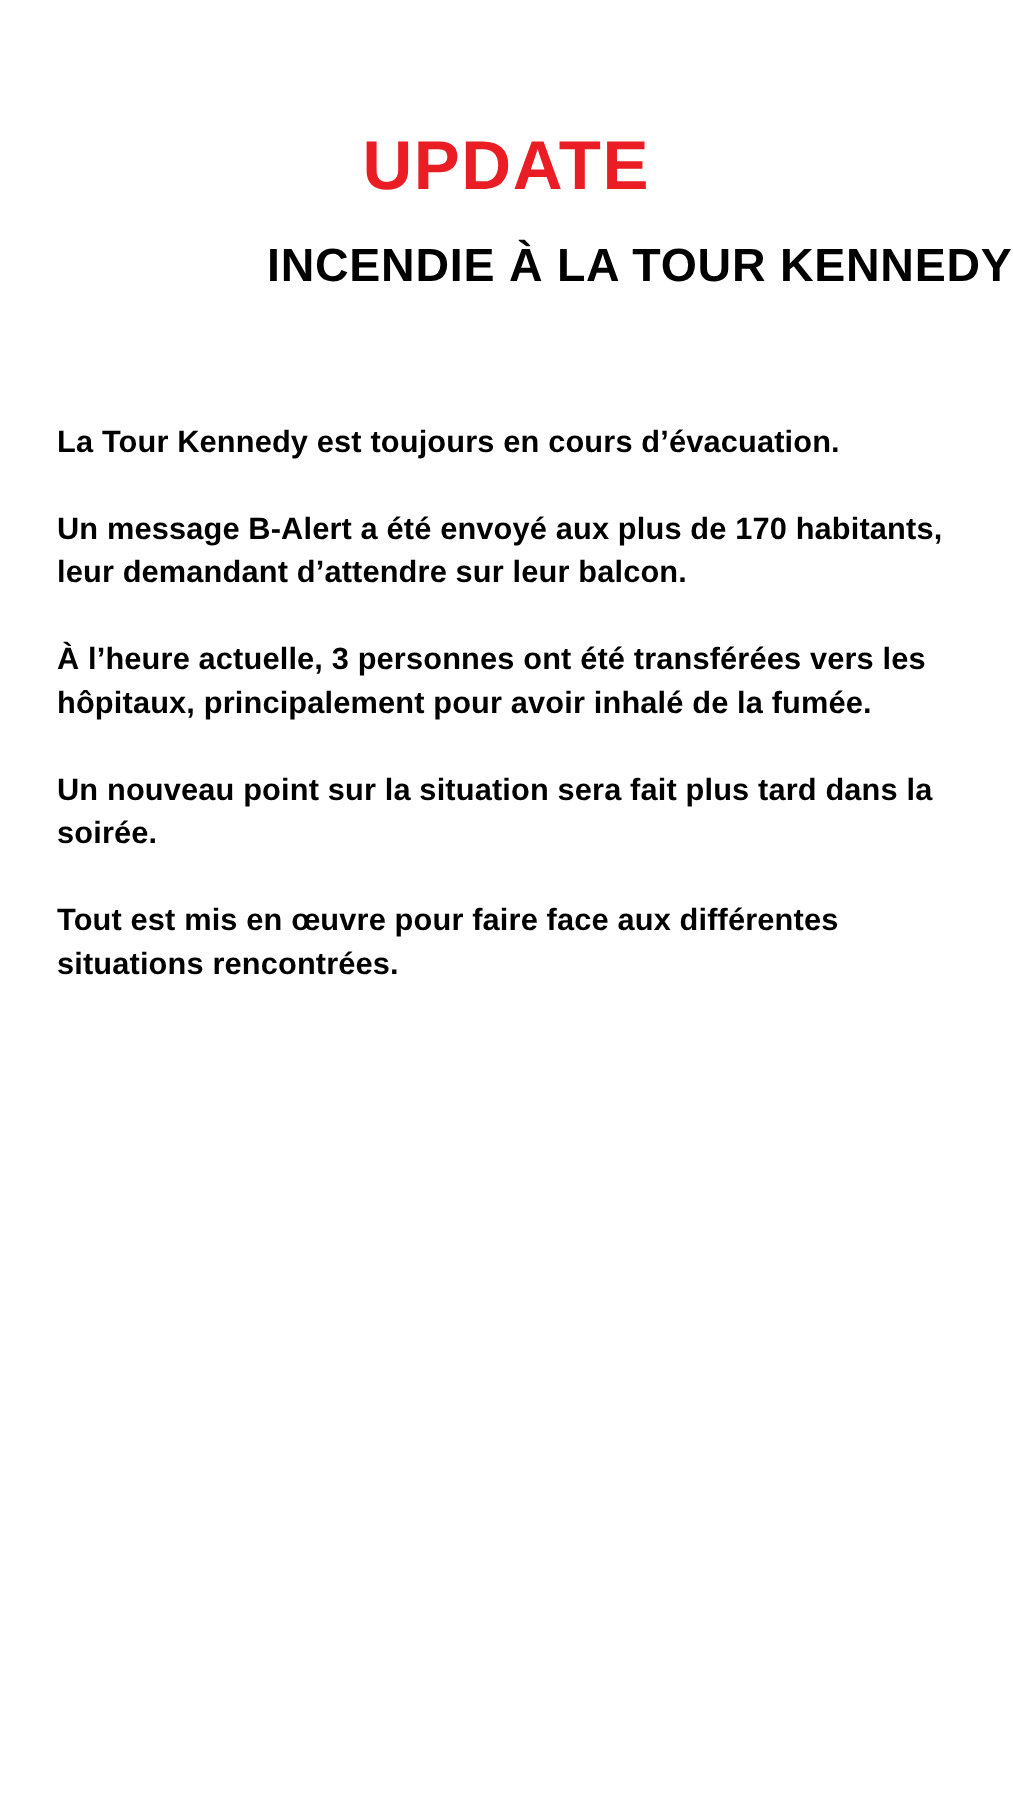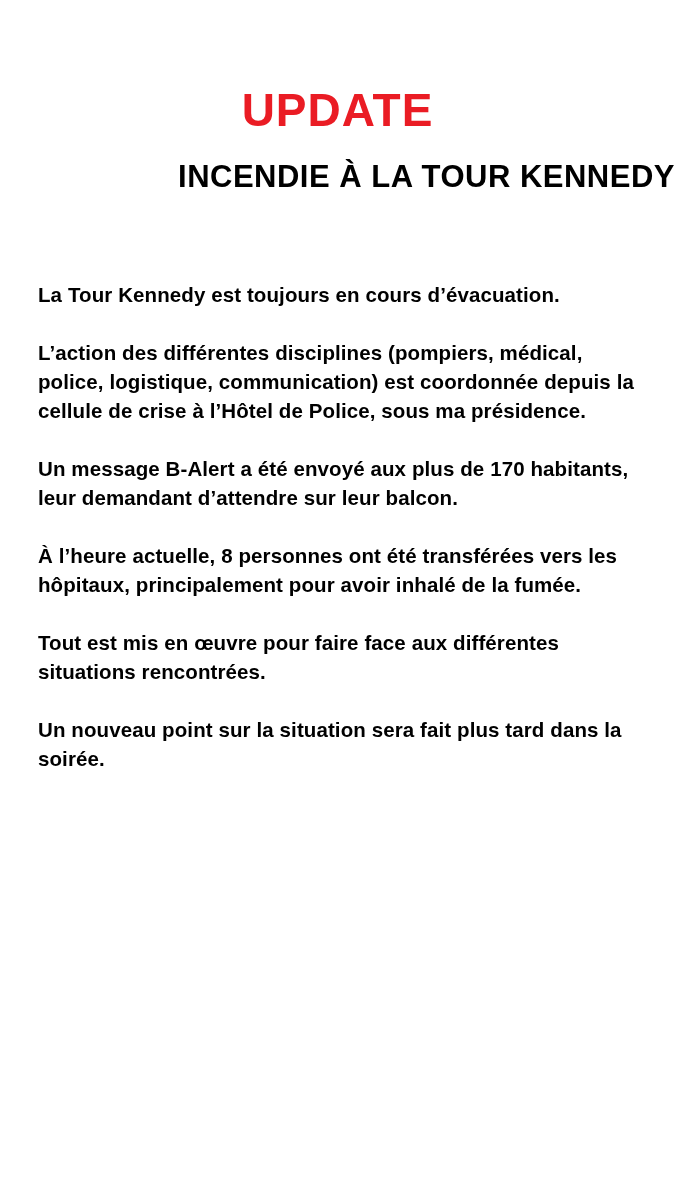--- a/index.html
+++ b/index.html
@@ -49,19 +49,18 @@
   }
 </style>
 </head>
 <body>
 
 <div class="page">
   <h1 class="title" style="color: rgb(234, 28, 36);">UPDATE</h1>
   <h2 class="subtitle">INCENDIE À LA TOUR KENNEDY</h2>
   <div class="body-text">
       <p>La Tour Kennedy est toujours en cours d’évacuation.</p>
-      <p>L’action des différentes disciplines (pompiers, médical, police, logistique, communication) est coordonnée depuis la cellule de crise à l’Hôtel de Police, sous ma présidence.</p>
       <p>Un message B-Alert a été envoyé aux plus de 170 habitants, leur demandant d’attendre sur leur balcon.</p>
-      <p>À l’heure actuelle, 8 personnes ont été transférées vers les hôpitaux, principalement pour avoir inhalé de la fumée.</p>
+      <p>À l’heure actuelle, 3 personnes ont été transférées vers les hôpitaux, principalement pour avoir inhalé de la fumée.</p>
+      <p>Un nouveau point sur la situation sera fait plus tard dans la soirée.</p>
       <p>Tout est mis en œuvre pour faire face aux différentes situations rencontrées.</p>
-      <p>Un nouveau point sur la situation sera fait plus tard dans la soirée.</p>
     </div>
 </div>
 
 </body></html>

